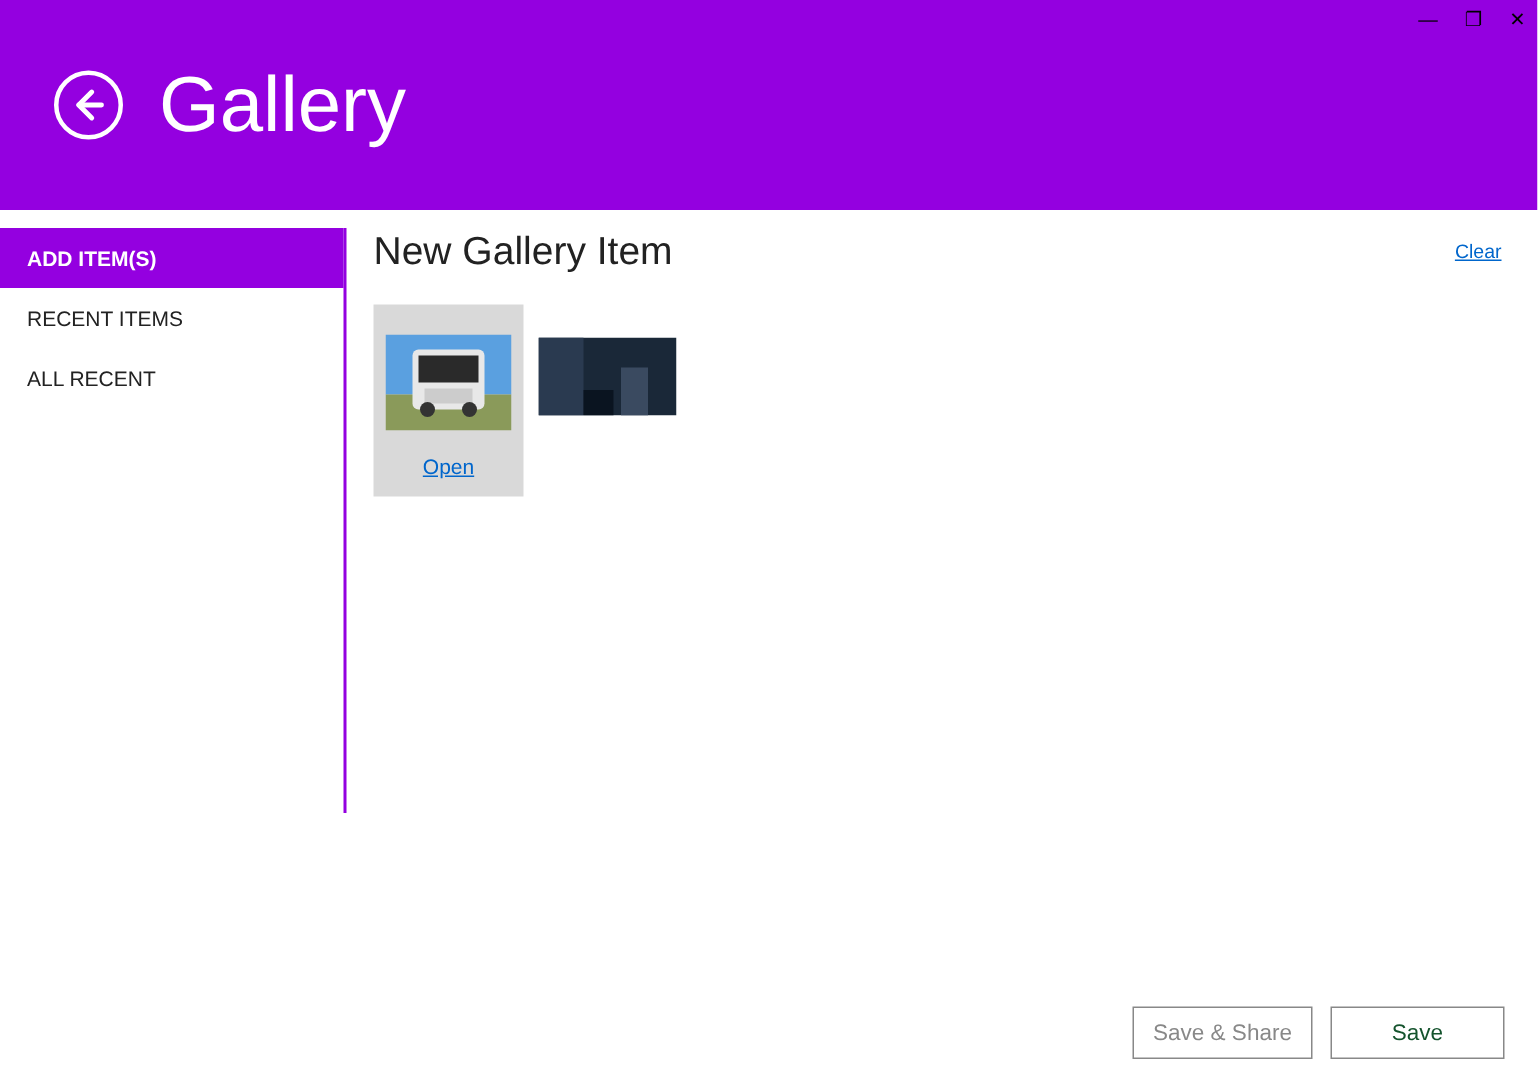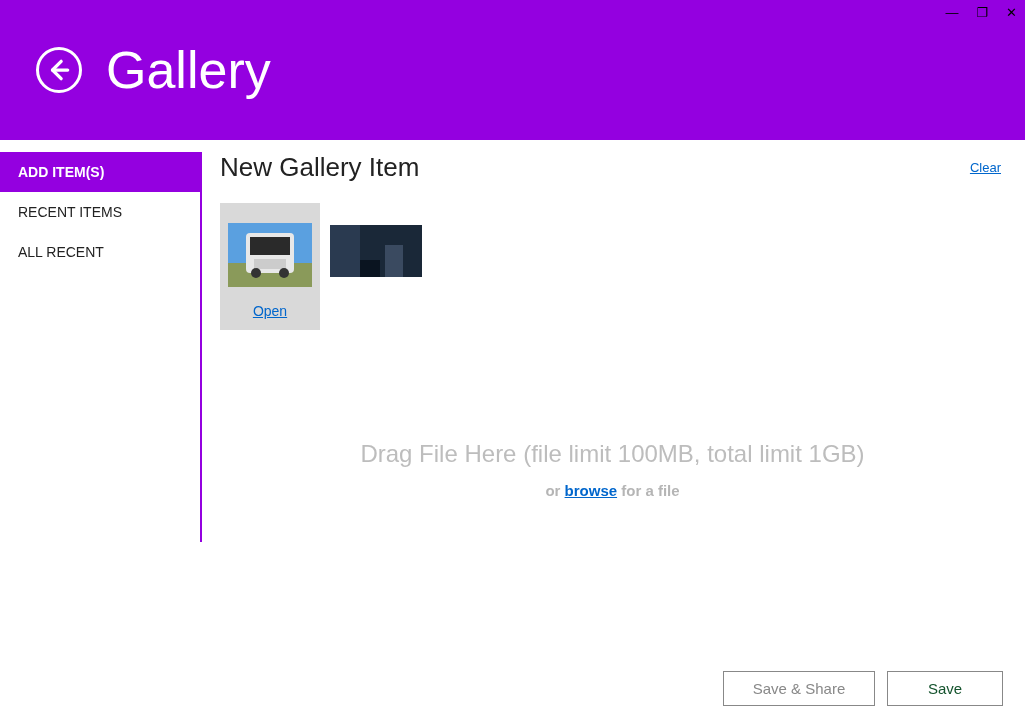--- a/index.html
+++ b/index.html
@@ -5,40 +5,40 @@
   * { box-sizing: border-box; margin: 0; padding: 0; }
   html, body { width: 1025px; height: 726px; font-family: "Segoe UI", Arial, sans-serif; background: #fff; overflow: hidden; }
   .window { width: 1025px; height: 726px; display: flex; flex-direction: column; }
   .titlebar-controls { position: absolute; top: 6px; right: 8px; display: flex; gap: 18px; z-index: 10; }
   .titlebar-controls span { font-size: 13px; cursor: pointer; color: #000; line-height: 1; }
   .header { background: #9400e0; height: 140px; display: flex; align-items: center; padding-left: 36px; }
   .back-btn { width: 46px; height: 46px; border: 3px solid #fff; border-radius: 50%; display: flex; align-items: center; justify-content: center; cursor: pointer; }
   .back-btn svg { width: 26px; height: 26px; }
   .header-title { color: #fff; font-size: 52px; font-weight: 300; margin-left: 24px; }
   .body { flex: 1; display: flex; position: relative; }
-  .sidebar { width: 200px; padding-top: 12px; }
+  .sidebar { width: 229px; padding-top: 12px; }
   .sidebar-item { padding: 12px 18px; font-size: 14px; cursor: pointer; color: #222; }
   .sidebar-item.active { background: #9400e0; color: #fff; font-weight: 600; }
   .divider { width: 2px; background: #9400e0; margin-top: 12px; height: 390px; }
   .main { flex: 1; padding: 12px 20px 0 18px; display: flex; flex-direction: column; }
   .main-head { display: flex; align-items: center; justify-content: space-between; }
   .main-title { font-size: 26px; font-weight: 400; color: #222; }
   .clear-link { color: #0066cc; font-size: 13px; text-decoration: underline; cursor: pointer; margin-right: 4px; }
   .thumbs { display: flex; gap: 10px; margin-top: 20px; }
   .thumb-card { background: #d9d9d9; padding: 20px 8px 10px 8px; width: 100px; text-align: center; }
   .thumb-img { width: 84px; height: 64px; display: block; margin: 0 auto; }
   .thumb-open { color: #0066cc; text-decoration: underline; font-size: 14px; margin-top: 16px; display: inline-block; cursor: pointer; }
   .thumb-plain { width: 92px; height: 52px; margin-top: 22px; }
   .dropzone { margin-top: 110px; text-align: center; color: #bdbdbd; }
   .drop-big { font-size: 24px; font-weight: 400; }
   .drop-small { font-size: 15px; margin-top: 14px; font-weight: 600; color: #b5b5b5; }
   .drop-small .browse { color: #0066cc; text-decoration: underline; cursor: pointer; }
   .footer { position: absolute; bottom: 20px; right: 22px; display: flex; gap: 12px; }
   .btn { border: 1px solid #888; background: #fff; padding: 8px 0; font-size: 15px; cursor: pointer; text-align: center; }
-  .btn-share { width: 152px; color: #888; }
+  .btn-share { width: 120px; color: #888; }
   .btn-save { width: 116px; color: #14532d; font-weight: 500; }
 </style>
 </head>
 <body>
 
 <div class="window">
 
   <div class="titlebar-controls">
     <span>—</span>
     <span>❐</span>
@@ -85,26 +85,20 @@
           <span class="thumb-open">Open</span>
         </div>
         <svg class="thumb-plain" viewBox="0 0 92 52">
           <rect x="0" y="0" width="92" height="52" fill="#1a2838"></rect>
           <rect x="0" y="0" width="30" height="52" fill="#2a3a50"></rect>
           <rect x="55" y="20" width="18" height="32" fill="#3a4a60"></rect>
           <rect x="30" y="35" width="20" height="17" fill="#0a1420"></rect>
         </svg>
       </div>
 
-      <div class="dropzone">
-        <div class="drop-big">Drag File Here (file limit 100MB, total limit 1GB)</div>
-        <div class="drop-small">
-          <span>or </span><span class="browse">browse</span><span> for a file</span>
-        </div>
-      </div>
 
     </div>
 
     <div class="footer">
       <div class="btn btn-share">Save &amp; Share</div>
       <div class="btn btn-save">Save</div>
     </div>
 
   </div>
 </div>

